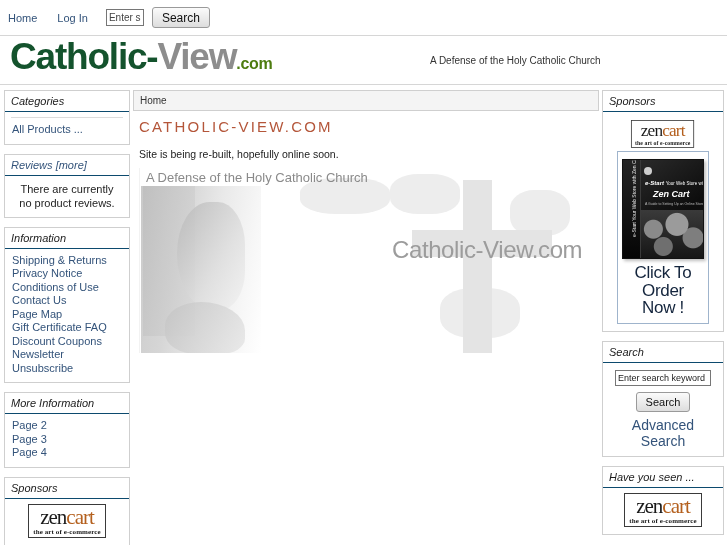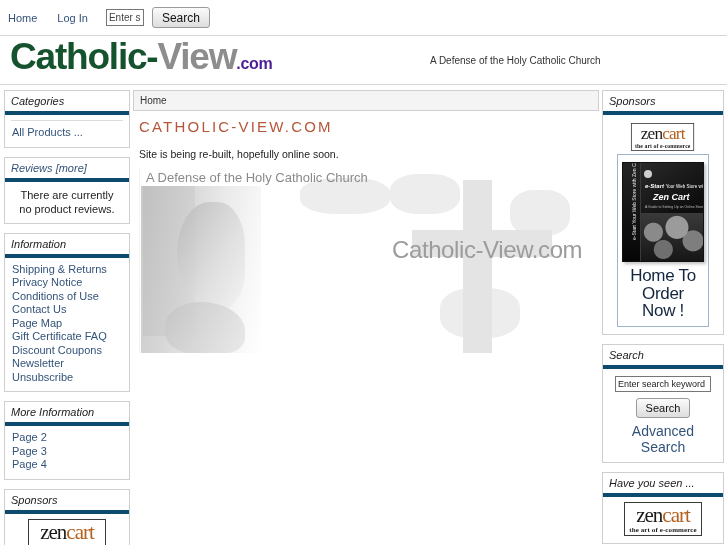--- a/index.html
+++ b/index.html
@@ -73,21 +73,21 @@
     font-family: "Liberation Sans", sans-serif;
     font-weight: bold;
     font-size: 37px;
     letter-spacing: -1.2px;
     line-height: 37px;
     white-space: nowrap;
   }
   #site-logo .lg-dark { color: #14532d; }
   #site-logo .lg-gray { color: #8d8d8d; }
   #site-logo .lg-com {
-    color: #4c1d95;
+    color: #4d7c0f;
     font-size: 16px;
     font-weight: bold;
     letter-spacing: -0.3px;
     text-align: right;
   }
   #tagline {
     position: absolute;
     left: 430px;
     top: 19px;
     font-size: 10px;
@@ -110,21 +110,21 @@
   .box {
     border: 1px solid #cfcfcf;
     background: #ffffff;
     margin-bottom: 9px;
   }
   .box-head {
     font-style: italic;
     font-size: 11px;
     color: #1b1b1b;
     padding: 4px 6px 4px 6px;
-    border-bottom: 4px solid #0c4a6e;
+    border-bottom: 1px solid #0c4a6e;
   }
   .box-head a { color: #33537a; font-style: italic; text-align: right; }
   .box-body { padding: 5px 6px 7px 6px; }
   .box-body.tight { padding: 4px 4px 4px 4px; }
   .sep-line {
     height: 1px;
     background: #dcdcdc;
     margin: 0 0 5px 0;
   }
   .side-link {
@@ -485,21 +485,21 @@
             <div class="spine">
               <div class="spine-text">e-Start Your Web Store with Zen Cart</div>
             </div>
             <div class="bullet"></div>
             <div class="t1"><span>e-Start</span> <span class="thin">Your Web Store with</span></div>
             <div class="t2">Zen Cart</div>
             <div class="t3">A Guide to Setting Up an Online Store with Zen Cart</div>
             <div class="stones"></div>
           </div>
           <div id="estart-cta">
-            <div>Home To</div>
+            <div>Click To</div>
             <div>Order</div>
             <div>Now !</div>
           </div>
         </div>
       </div>
     </div>
 
     <div class="box">
       <div class="box-head">Search</div>
       <div class="box-body center">

